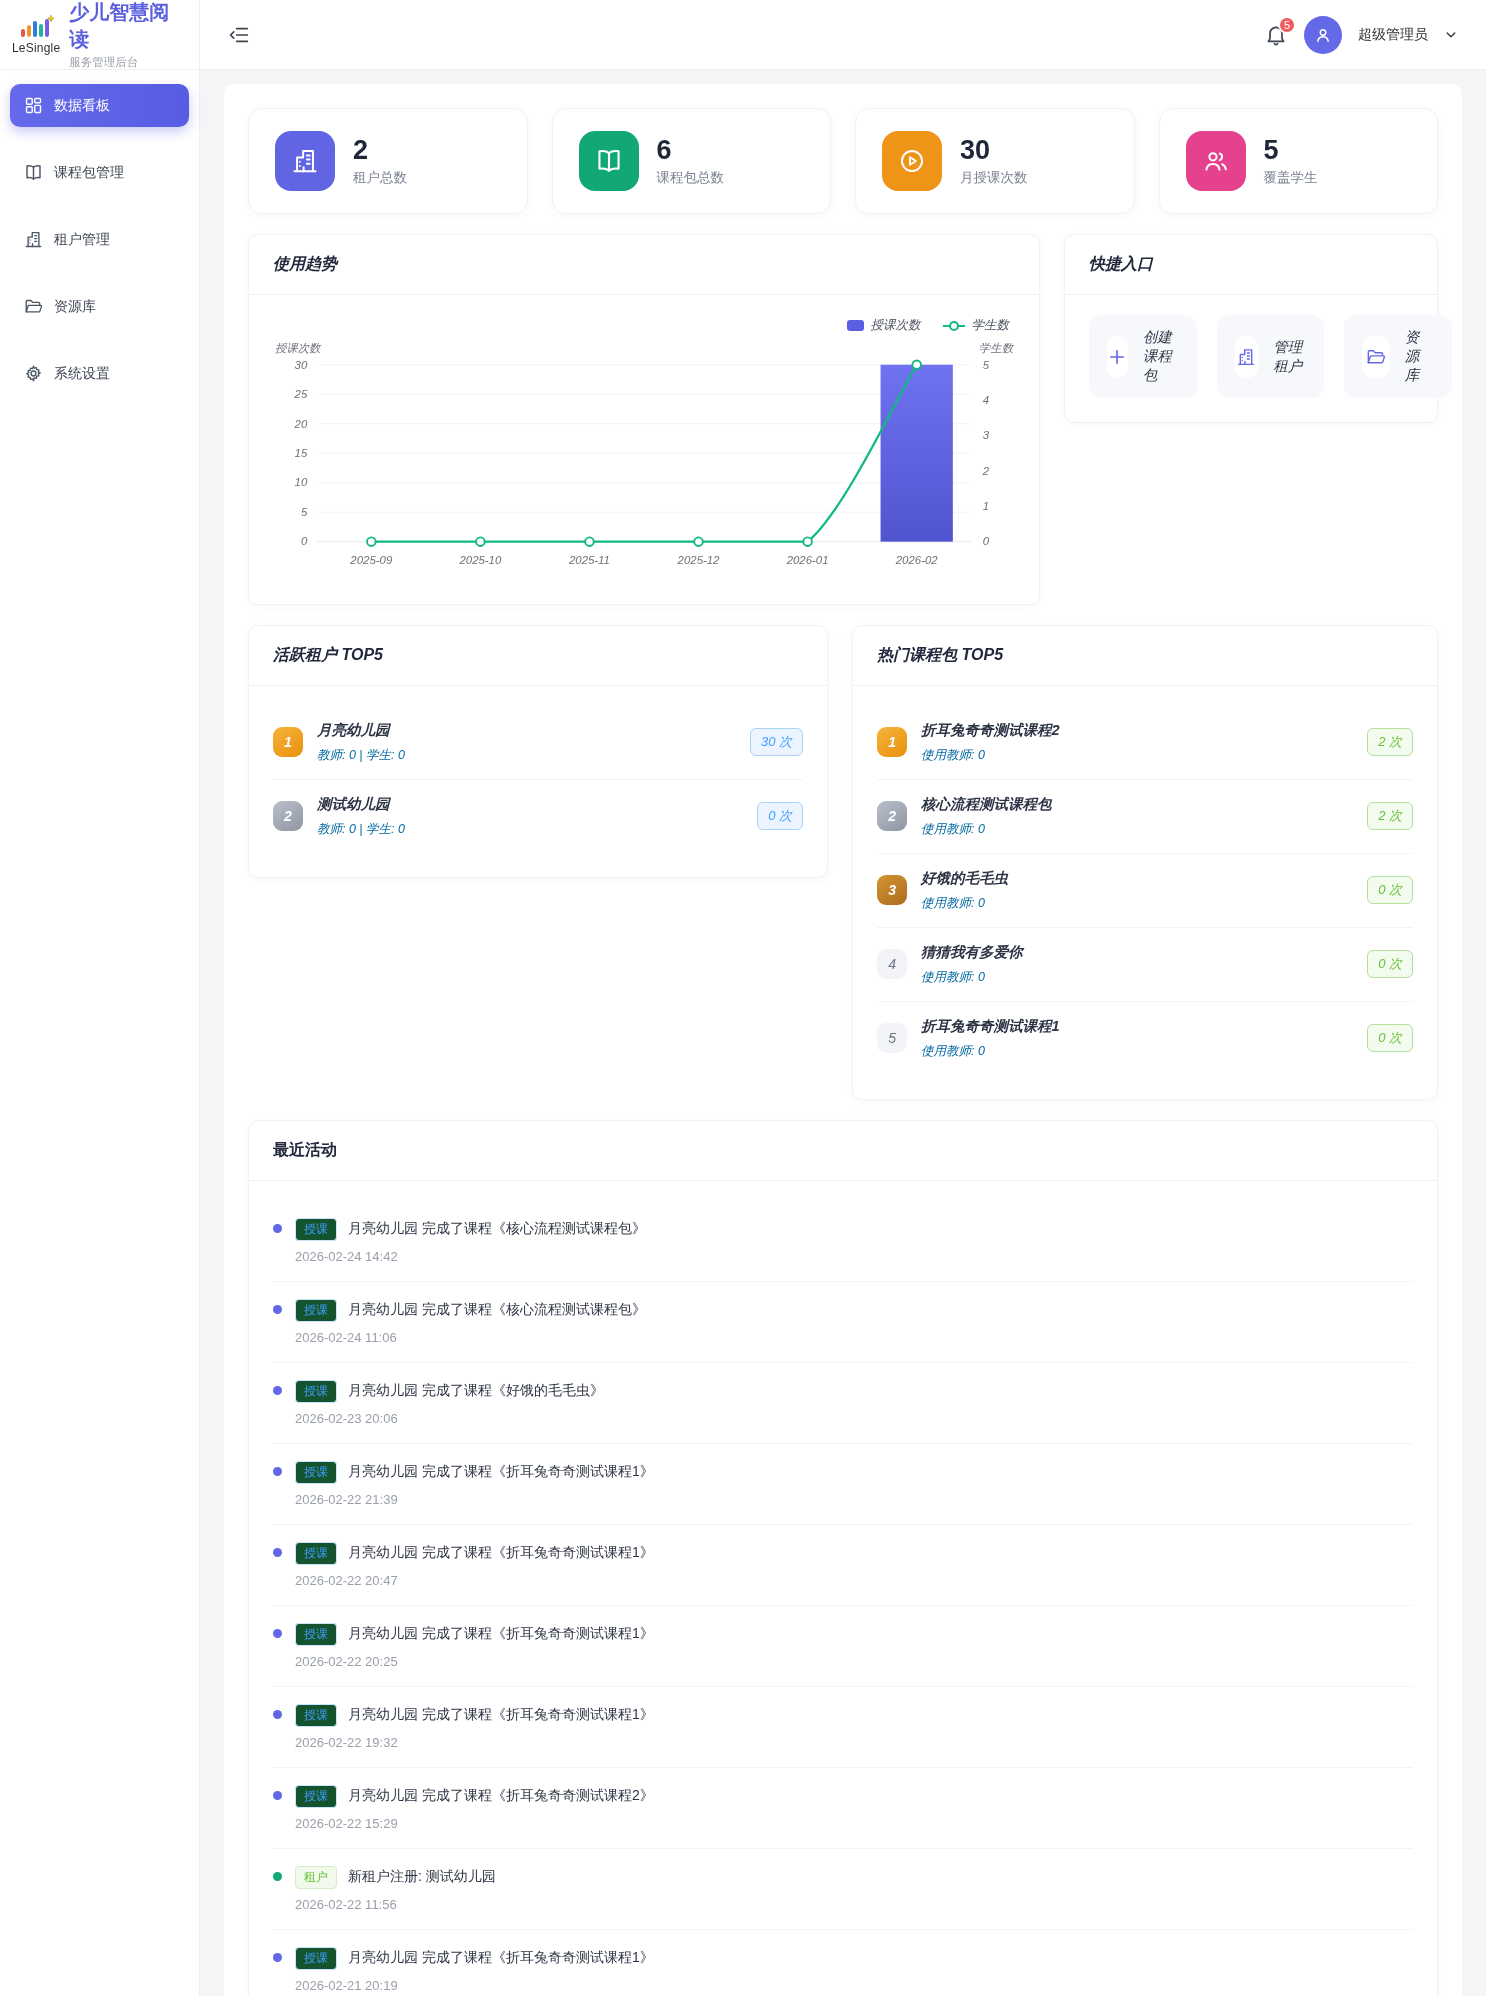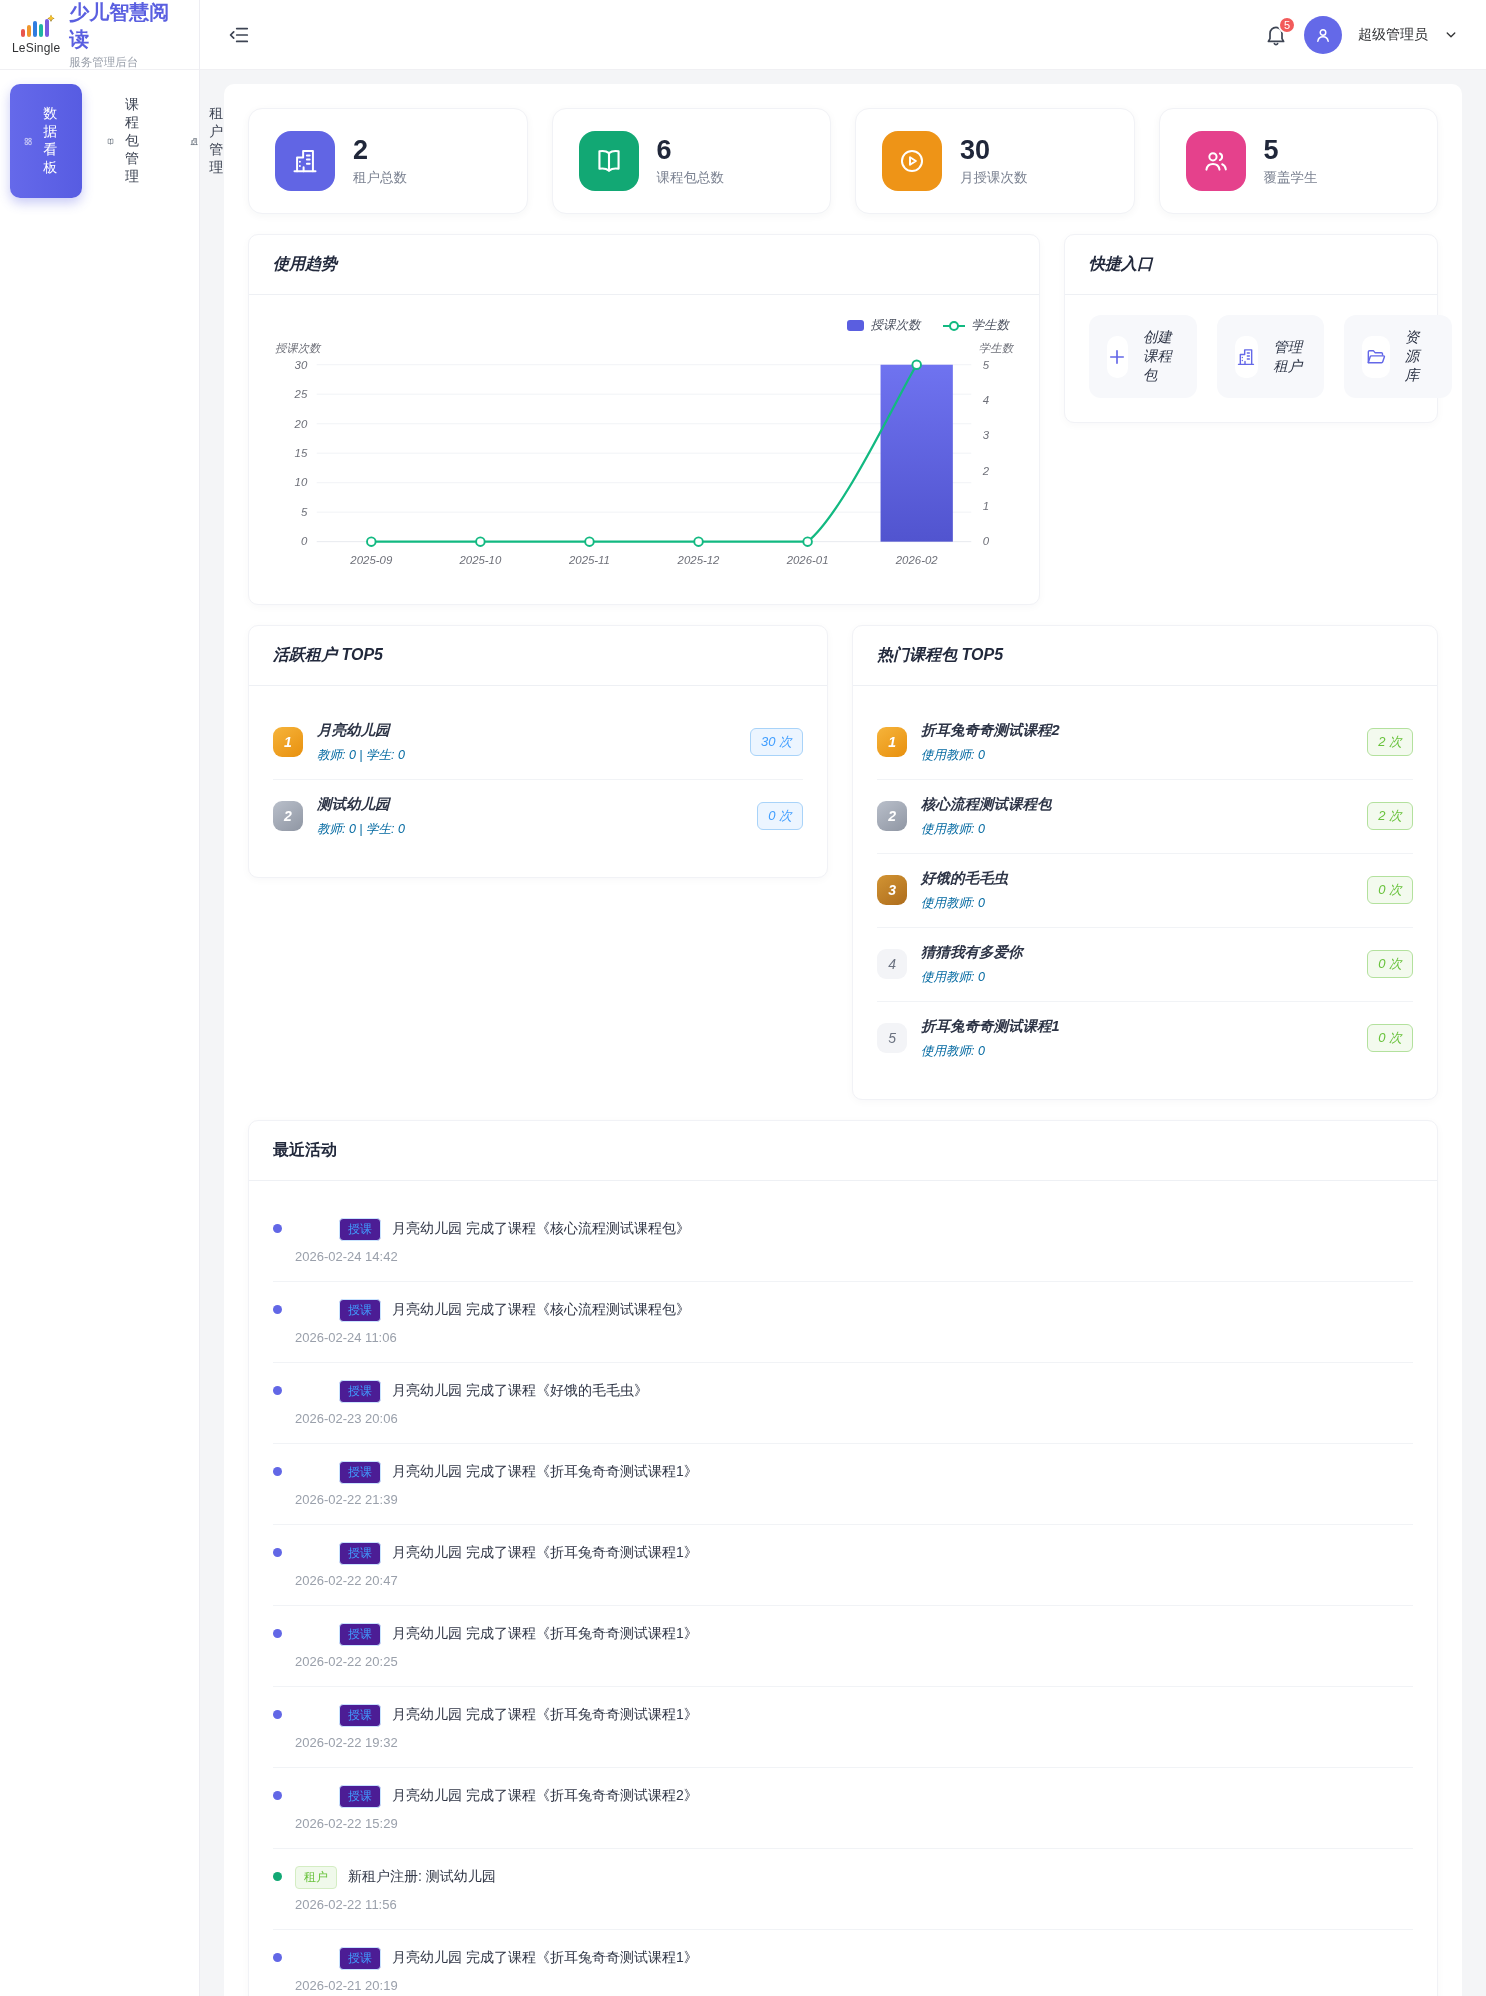--- a/index.html
+++ b/index.html
@@ -8,21 +8,21 @@
   .app { display:flex; width:100%; height:100%; }
 
   
   .sidebar { width:200px; background:#fff; border-right:1px solid #ededf2; flex-shrink:0; display:flex; flex-direction:column; }
   .logo-box { height:70px; border-bottom:1px solid #f0f0f3; display:flex; align-items:center; gap:9px; padding:0 12px; }
   .logo-mark { display:flex; flex-direction:column; align-items:center; }
   .logo-mark .brand { font-size:12px; color:#303133; margin-top:1px; letter-spacing:.2px; }
   .logo-titles { display:flex; flex-direction:column; gap:2px; }
   .logo-title { font-size:20px; font-weight:bold; color:#5a5fe0; }
   .logo-sub { font-size:11.5px; color:#9aa0ab; }
-  .nav { padding:14px 10px; display:flex; flex-direction:row; gap:11px; }
+  .nav { padding:14px 10px; display:flex; flex-direction:column; gap:24px; }
   .nav-item { display:flex; align-items:center; gap:11px; padding:12px 14px; border-radius:10px; font-size:14px; color:#3d4453; cursor:pointer; }
   .nav-item .ic { width:19px; height:19px; color:#4b5563; }
   .nav-item.active { background:linear-gradient(90deg,#6569ea,#575ce2); color:#fff; box-shadow:0 5px 12px rgba(88,93,226,.32); }
   .nav-item.active .ic { color:#fff; }
 
   
   .main { flex:1; display:flex; flex-direction:column; min-width:0; }
   .topbar { height:70px; background:#fff; border-bottom:1px solid #f0f0f3; display:flex; align-items:center; padding:0 28px; flex-shrink:0; }
   .fold-btn { width:22px; height:22px; color:#3d4453; cursor:pointer; }
   .topbar-right { margin-left:auto; display:flex; align-items:center; gap:16px; }
@@ -87,21 +87,21 @@
   .pill-green { background:#f3faee; border:1px solid #b3e19d; color:#67c23a; }
 
   
   .activity-card { margin-top:20px; }
   .act-row { display:flex; gap:13px; padding:17px 0; border-bottom:1px solid #f1f3f6; }
   .act-row:last-child { border-bottom:none; }
   .dot { width:9px; height:9px; border-radius:50%; margin-top:6px; flex-shrink:0; }
   .dot-purple { background:#6267e6; } .dot-green { background:#12a874; }
   .act-line { display:flex; align-items:center; gap:11px; }
   .tag { font-size:12px; padding:3px 8px; border-radius:4px; line-height:1.25; }
-  .tag-blue { background:#4c1d95; border:1px solid #c9e4ff; color:#409eff;margin-left:44px; }
+  .tag-blue { background:#14532d; border:1px solid #c9e4ff; color:#409eff; }
   .tag-green { background:#f0f9eb; border:1px solid #d4edc3; color:#67c23a; }
   .act-text { font-size:14px; color:#2f3545; }
   .act-time { font-size:13px; color:#9aa0ab; margin-top:8px; }
 </style>
 </head>
 <body>
 
 <svg width="0" height="0" style="position:absolute">
   <defs>
     <symbol id="i-grid" viewBox="0 0 24 24">

